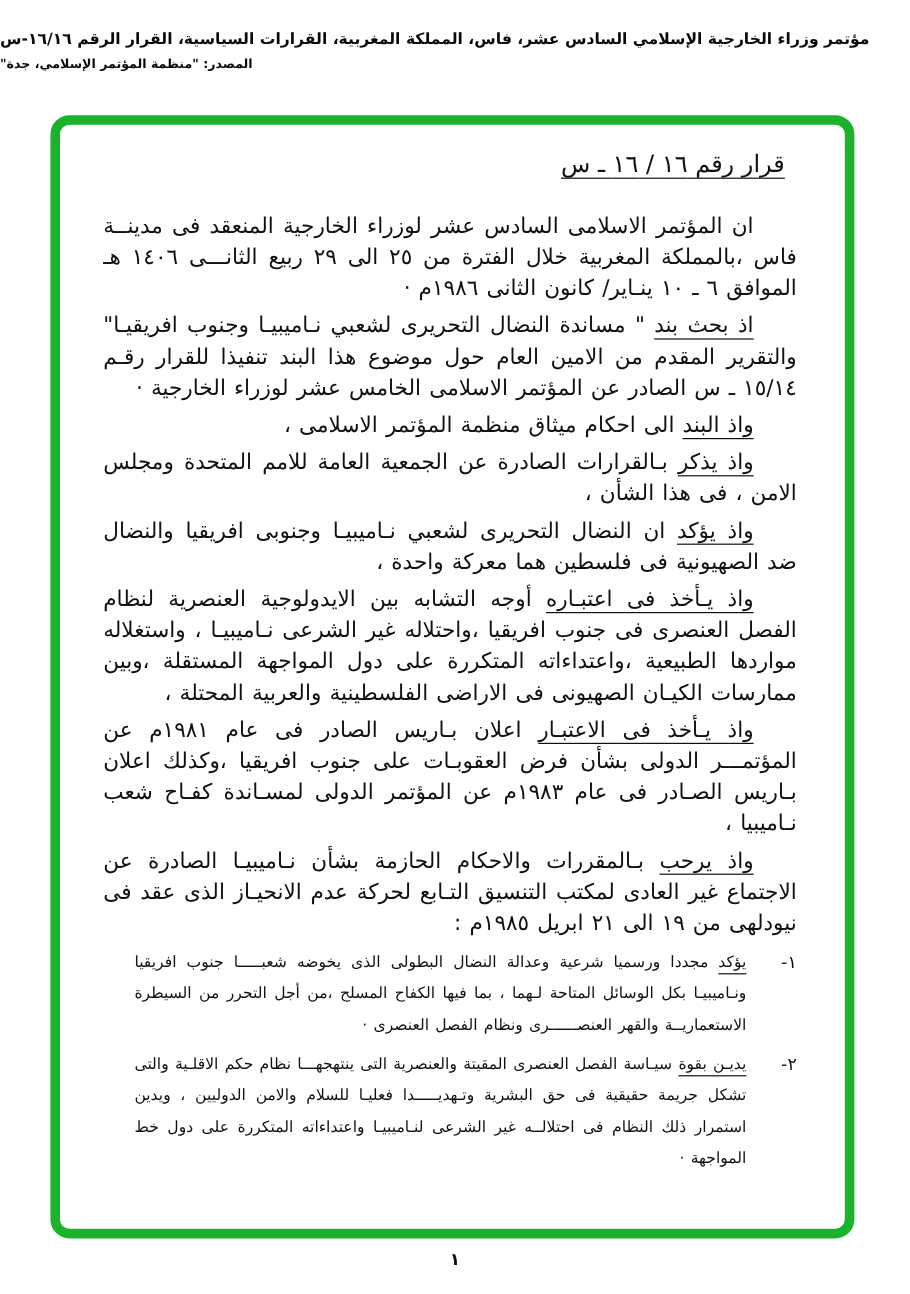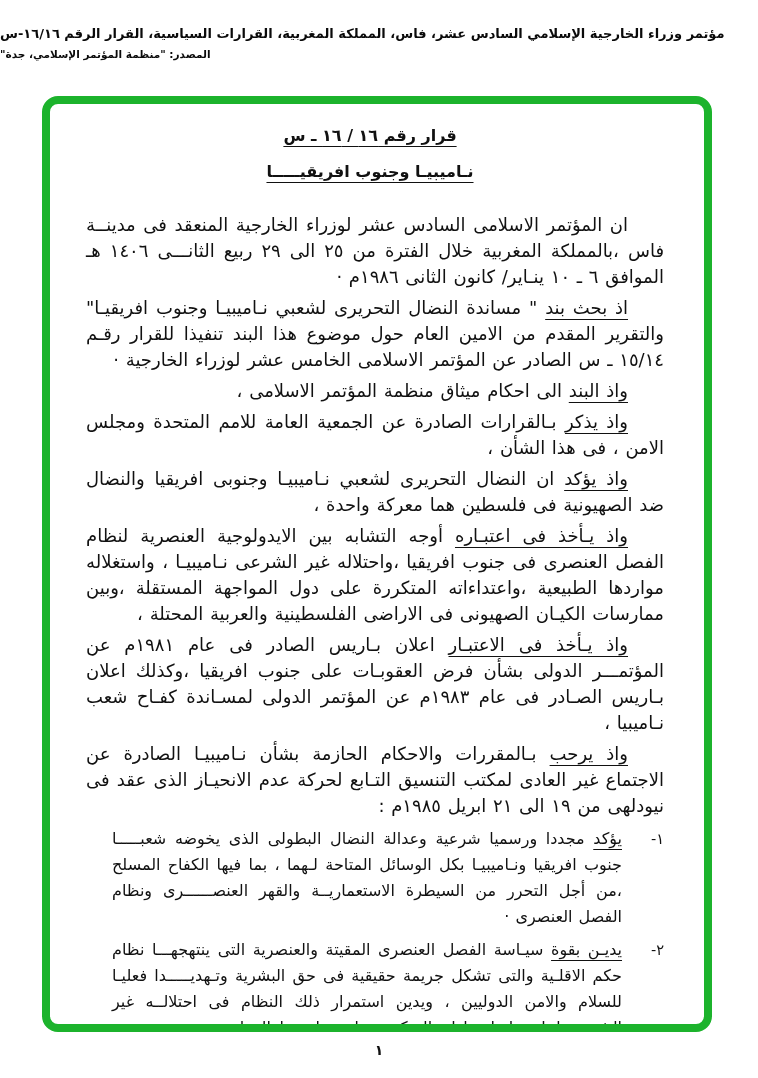--- a/index.html
+++ b/index.html
@@ -18,51 +18,50 @@
   .header-line2 {
     font-weight: bold; font-size: 10.5px; margin-top: 7px; color: #0a0a0a;
   }
   .doc-box {
     position: absolute; left: 42px; top: 96px; width: 670px; height: 936px;
     box-sizing: border-box; border: 8px solid #1cb32c; border-radius: 16px;
     background: #fff; padding: 12px 40px 0 36px;
     direction: rtl; overflow: hidden;
   }
   .title-block { text-align: center; margin: 2px 10px 20px 0; }
-  .title-line { display: block; font-size: 16px; font-weight: 700; line-height: 36px; }
+  .title-line { display: block; font-size: 20px; font-weight: 400; line-height: 36px; text-align: right; }
   .u { text-decoration: underline; text-underline-offset: 5px; text-decoration-thickness: 1px; }
   .para {
     font-size: 18px; line-height: 26px; text-align: justify;
     margin: 5px 0; text-indent: 36px; word-spacing: 1px;
   }
   .para.first { margin-top: 22px; }
   .item { display: flex; direction: rtl; margin: 7px 0 5px 0; }
   .item-num { flex: none; width: 42px; font-size: 14.6px; line-height: 26px; }
   .item-body {
-    flex: 1; font-size: 16px; line-height: 26px; text-align: justify;
+    flex: 1; font-size: 13px; line-height: 26px; text-align: justify;
     padding-left: 26px; word-spacing: 1px;
   }
   .page-number {
     position: absolute; left: 0; top: 1042px; width: 100%;
     text-align: center; font-size: 14px; font-weight: 600;
   }
 </style>
 </head>
 <body>
 
 <div class="page-header">
   <div class="header-line1">مؤتمر وزراء الخارجية الإسلامي السادس عشر، فاس، المملكة المغربية، القرارات السياسية، القرار الرقم ١٦/١٦-س</div>
   <div class="header-line2">المصدر:  "منظمة المؤتمر الإسلامي، جدة"</div>
 </div>
 
 <div class="doc-box">
 
   <div class="title-block">
     <span class="title-line"><span class="u">قرار رقم ١٦ / ١٦ ـ س</span></span>
-    <span class="title-line"><span class="u">نـاميبيـا وجنوب افريقيـــــا</span></span>
   </div>
 
   <div class="para first"><span class="u"></span><span>ان المؤتمر الاسلامى السادس عشر لوزراء الخارجية المنعقد فى مدينــة فاس ،بالمملكة المغربية خلال الفترة من ٢٥ الى ٢٩ ربيع الثانـــى ١٤٠٦ هـ الموافق ٦ ـ ١٠ ينـاير/ كانون الثانى ١٩٨٦م ·</span></div>
 
   <div class="para"><span class="u">اذ بحث بند</span><span> " مساندة النضال التحريرى لشعبي نـاميبيـا وجنوب افريقيـا" والتقرير المقدم من الامين العام حول موضوع هذا البند تنفيذا للقرار رقـم ١٥/١٤ ـ س الصادر عن المؤتمر الاسلامى الخامس عشر لوزراء الخارجية ·</span></div>
 
   <div class="para"><span class="u">واذ البند</span><span> الى احكام ميثاق منظمة المؤتمر الاسلامى ،</span></div>
 
   <div class="para"><span class="u">واذ يذكر</span><span> بـالقرارات الصادرة عن الجمعية العامة للامم المتحدة ومجلس الامن ، فى هذا الشأن ،</span></div>
 

